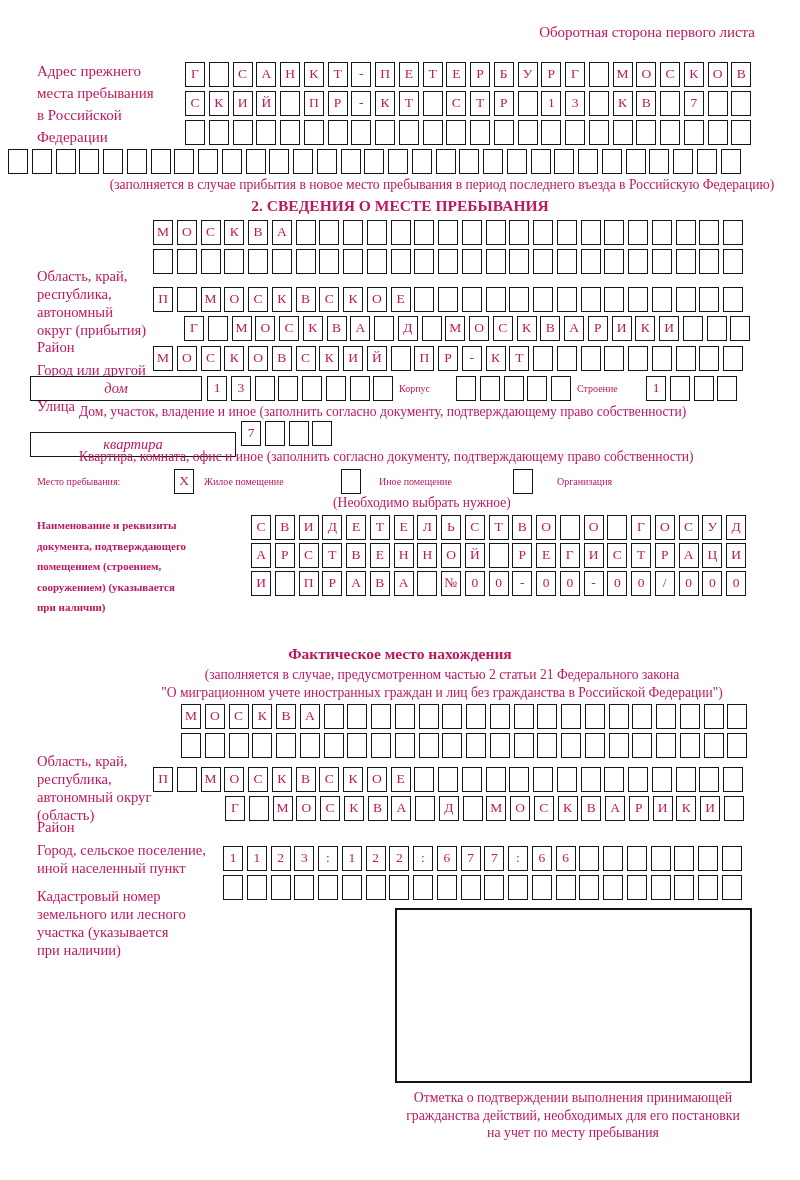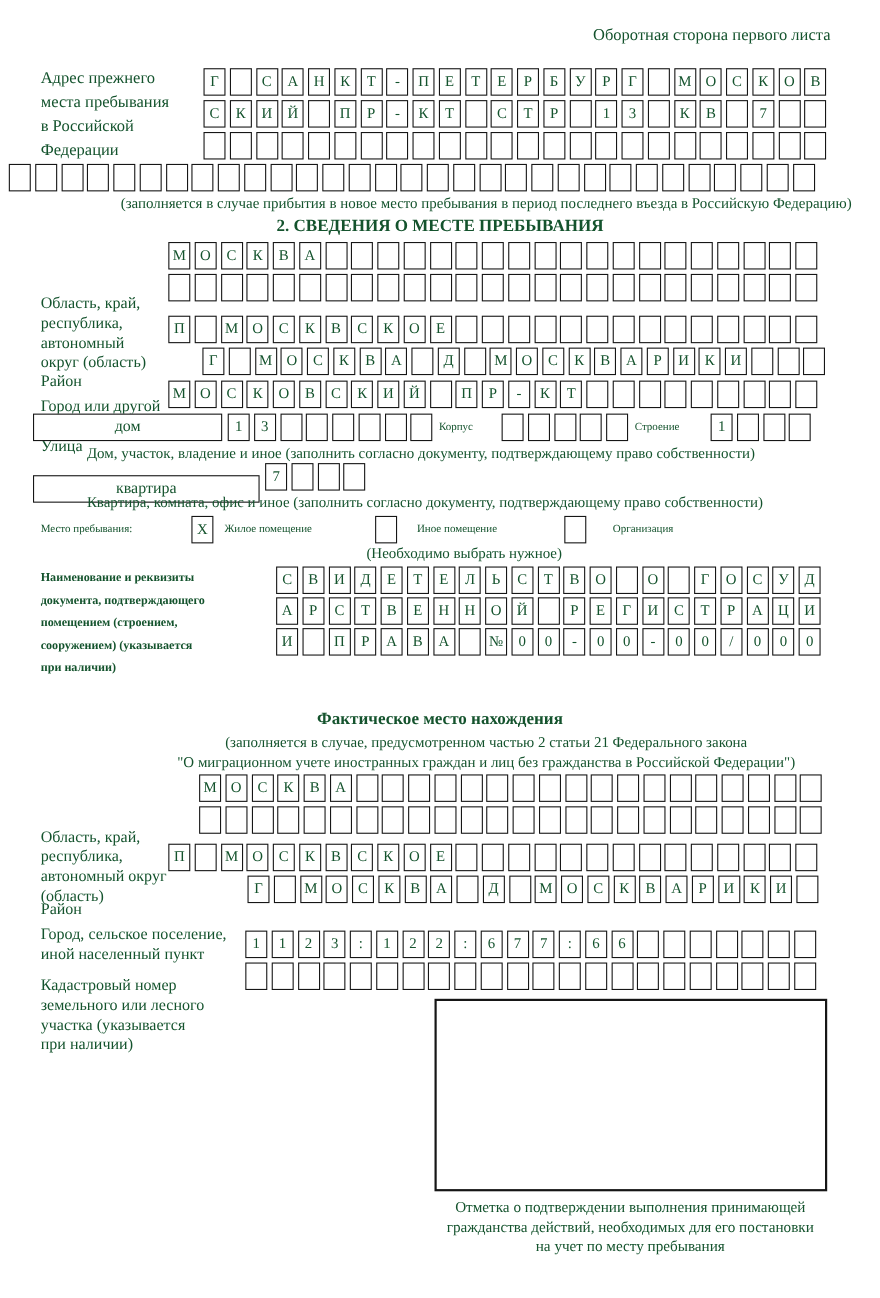--- a/index.html
+++ b/index.html
@@ -1,32 +1,32 @@
 <!DOCTYPE html>
 <html><head>
 <meta charset="utf-8">
 <style>
   html,body{margin:0;padding:0;background:#fff;}
   #page{
     position:relative;width:800px;height:1180px;background:#fff;
-    font-family:"Liberation Serif","DejaVu Serif",serif;color:#14532d;overflow:hidden;
+    font-family:"Liberation Serif","DejaVu Serif",serif;color:#be185d;overflow:hidden;
   }
   .hdr{position:absolute;top:24px;right:45px;font-size:15px;}
   .label{position:absolute;font-size:15px;line-height:22px;}
   .label-sm{position:absolute;font-size:14.6px;line-height:18px;margin-top:48px;}
   .label-doc{position:absolute;font-size:11px;line-height:20.5px;font-weight:bold;}
   .row{position:absolute;white-space:nowrap;height:25px;}
   .cell{
     display:inline-block;box-sizing:border-box;width:20px;height:25px;
     border:1.6px solid #161616;margin-right:3.75px;text-align:center;
     font-size:13.5px;line-height:21px;vertical-align:top;background:#fff;
   }
   .widebox{
     position:absolute;box-sizing:border-box;height:25px;border:1.6px solid #161616;
-    text-align:center;font-size:14.5px;line-height:22px;background:#fff;
+    text-align:center;font-size:14.5px;line-height:22px;background:#fff;font-style:italic;
   }
   .caption{position:absolute;font-size:13.6px;margin-left:42px;}
   .center{left:0;width:800px;text-align:center;}
   .title{position:absolute;left:0;width:800px;text-align:center;font-weight:bold;font-size:15.5px;}
   .inline-label{position:absolute;font-size:10px;line-height:25px;}
   .bigbox{position:absolute;left:395px;top:908px;width:357px;height:175px;
     border:2px solid #161616;box-sizing:border-box;background:#fff;}
   .stampcap{position:absolute;left:373px;top:1089px;width:400px;text-align:center;
     font-size:13.8px;line-height:17.5px;}
 </style>
@@ -48,21 +48,21 @@
   <div class="row" style="left:185px;top:120px"><span class="cell"></span><span class="cell"></span><span class="cell"></span><span class="cell"></span><span class="cell"></span><span class="cell"></span><span class="cell"></span><span class="cell"></span><span class="cell"></span><span class="cell"></span><span class="cell"></span><span class="cell"></span><span class="cell"></span><span class="cell"></span><span class="cell"></span><span class="cell"></span><span class="cell"></span><span class="cell"></span><span class="cell"></span><span class="cell"></span><span class="cell"></span><span class="cell"></span><span class="cell"></span><span class="cell"></span></div>
   <div class="row" style="left:8px;top:149px"><span class="cell"></span><span class="cell"></span><span class="cell"></span><span class="cell"></span><span class="cell"></span><span class="cell"></span><span class="cell"></span><span class="cell"></span><span class="cell"></span><span class="cell"></span><span class="cell"></span><span class="cell"></span><span class="cell"></span><span class="cell"></span><span class="cell"></span><span class="cell"></span><span class="cell"></span><span class="cell"></span><span class="cell"></span><span class="cell"></span><span class="cell"></span><span class="cell"></span><span class="cell"></span><span class="cell"></span><span class="cell"></span><span class="cell"></span><span class="cell"></span><span class="cell"></span><span class="cell"></span><span class="cell"></span><span class="cell"></span></div>
   <div class="caption center" style="top:177px">(заполняется в случае прибытия в новое место пребывания в период последнего въезда в Российскую Федерацию)</div>
 
   <div class="title" style="top:197px">2. СВЕДЕНИЯ О МЕСТЕ ПРЕБЫВАНИЯ</div>
 
   <div class="label-sm" style="left:37px;top:219px;width:120px">
     <div>Область, край,</div>
     <div>республика,</div>
     <div>автономный</div>
-    <div>округ (область)</div>
+    <div>округ (прибытия)</div>
   </div>
   <div class="row" style="left:153px;top:220px"><span class="cell">М</span><span class="cell">О</span><span class="cell">С</span><span class="cell">К</span><span class="cell">В</span><span class="cell">А</span><span class="cell"></span><span class="cell"></span><span class="cell"></span><span class="cell"></span><span class="cell"></span><span class="cell"></span><span class="cell"></span><span class="cell"></span><span class="cell"></span><span class="cell"></span><span class="cell"></span><span class="cell"></span><span class="cell"></span><span class="cell"></span><span class="cell"></span><span class="cell"></span><span class="cell"></span><span class="cell"></span><span class="cell"></span></div>
   <div class="row" style="left:153px;top:249px"><span class="cell"></span><span class="cell"></span><span class="cell"></span><span class="cell"></span><span class="cell"></span><span class="cell"></span><span class="cell"></span><span class="cell"></span><span class="cell"></span><span class="cell"></span><span class="cell"></span><span class="cell"></span><span class="cell"></span><span class="cell"></span><span class="cell"></span><span class="cell"></span><span class="cell"></span><span class="cell"></span><span class="cell"></span><span class="cell"></span><span class="cell"></span><span class="cell"></span><span class="cell"></span><span class="cell"></span><span class="cell"></span></div>
 
   <div class="label-sm" style="left:37px;top:290px">Район</div>
   <div class="row" style="left:153px;top:287px"><span class="cell">П</span><span class="cell"></span><span class="cell">М</span><span class="cell">О</span><span class="cell">С</span><span class="cell">К</span><span class="cell">В</span><span class="cell">С</span><span class="cell">К</span><span class="cell">О</span><span class="cell">Е</span><span class="cell"></span><span class="cell"></span><span class="cell"></span><span class="cell"></span><span class="cell"></span><span class="cell"></span><span class="cell"></span><span class="cell"></span><span class="cell"></span><span class="cell"></span><span class="cell"></span><span class="cell"></span><span class="cell"></span><span class="cell"></span></div>
 
   <div class="label-sm" style="left:37px;top:313px;width:140px">
     <div>Город или другой</div>
     <div>населенный пункт</div>

